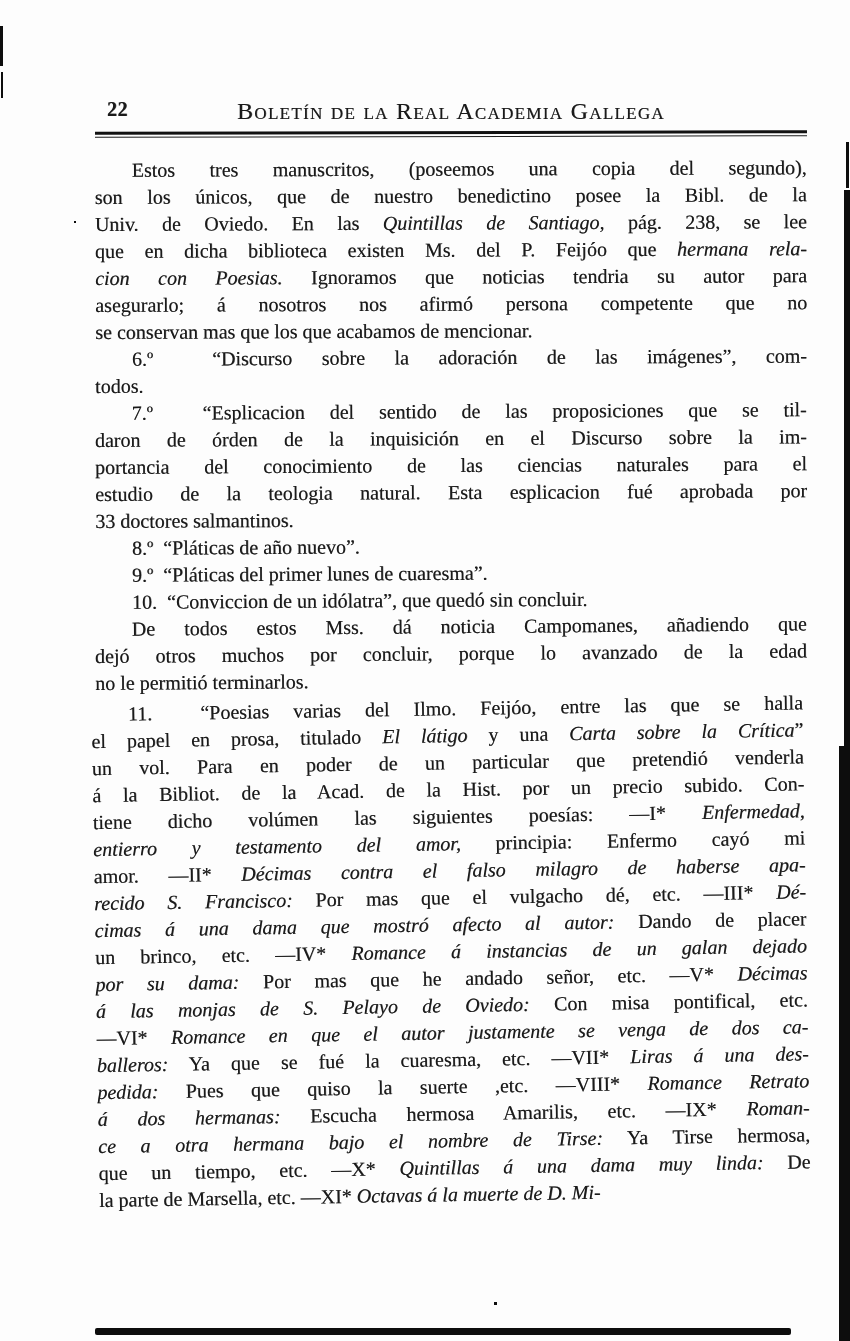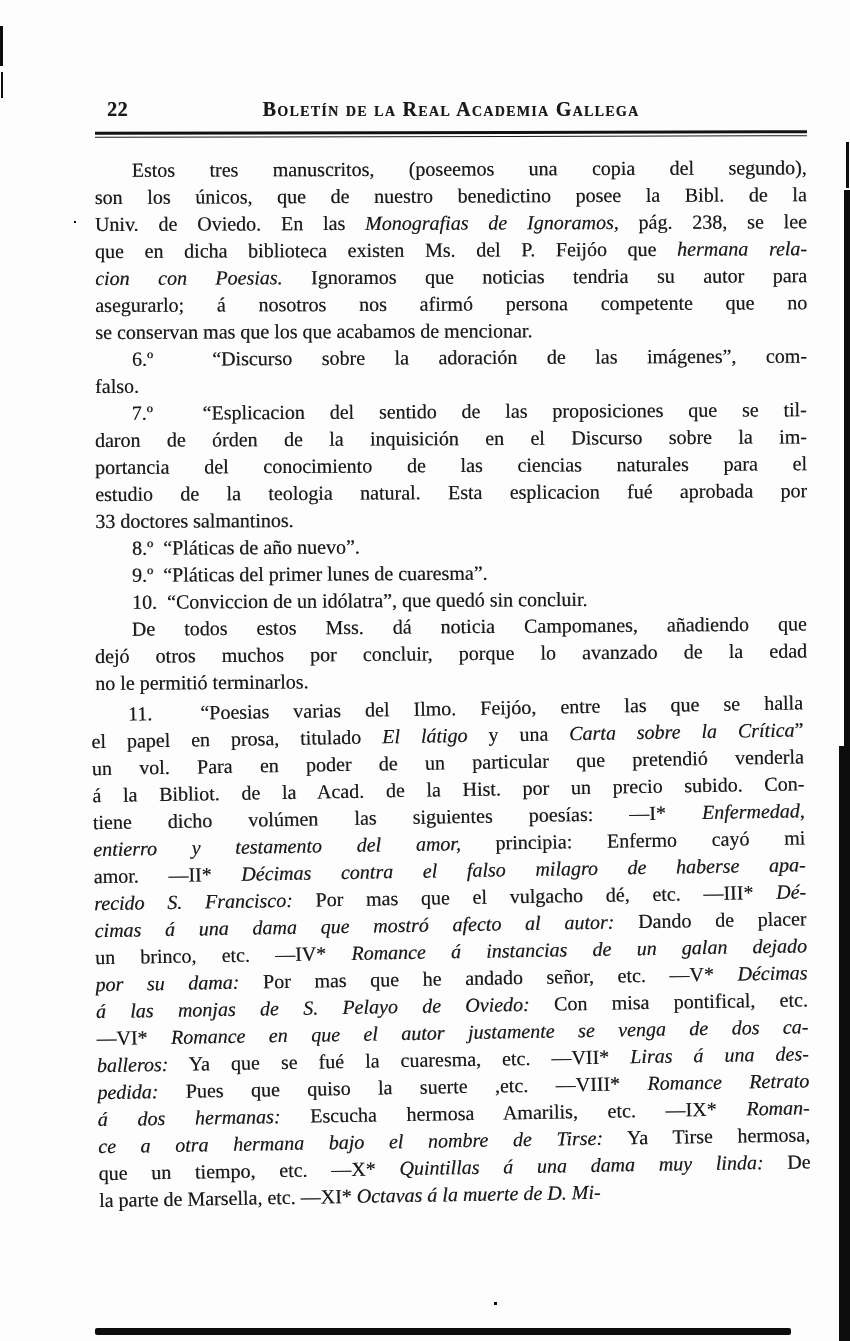--- a/index.html
+++ b/index.html
@@ -10,22 +10,22 @@
     color:#1a1a1a;
   }
   .page-col{position:absolute;left:95px;top:98px;width:712px;}
   .header{position:relative;height:26px;}
   .page-number{
     position:absolute;left:12px;top:0;
     font-size:20px;font-weight:bold;letter-spacing:0.5px;
     text-shadow:0.4px 0 0 rgba(26,26,26,0.65);
   }
   .journal-title{
-    text-align:center;font-variant:small-caps;font-weight:bold;
-    font-size:20px;letter-spacing:1.3px;
+    text-align:center;font-variant:small-caps;font-weight:normal;
+    font-size:24px;letter-spacing:1.3px;
     text-shadow:0.4px 0 0 rgba(26,26,26,0.6);
   }
   .rule-thick{margin-top:7px;height:3px;background:#121212;transform:rotate(-0.12deg);}
   .rule-thin{margin-top:2px;height:1px;background:#1c1c1c;transform:rotate(-0.12deg);}
   .bodytext{margin-top:20px;font-size:20px;line-height:27px;
     text-shadow:0.35px 0 0 rgba(26,26,26,0.6);}
   .para{transform-origin:0 50%;}
   .para:nth-child(1){transform:rotate(-0.22deg);}
   .para:nth-child(2){transform:rotate(-0.28deg);}
   .para:nth-child(3){transform:rotate(-0.3deg);}
@@ -47,29 +47,29 @@
   <div class="header">
     <span class="page-number">22</span>
     <div class="journal-title">Boletín de la Real Academia Gallega</div>
   </div>
   <div class="rule-thick"></div>
   <div class="rule-thin"></div>
   <div class="bodytext" id="bodytext">
       <div class="para">
         <div class="tline firstline"><span class="">Estos tres manuscritos, (poseemos una copia del segundo),</span></div>
         <div class="tline"><span class="">son los únicos, que de nuestro benedictino posee la Bibl. de la</span></div>
-        <div class="tline"><span class="">Univ. de Oviedo. En las </span><span class="it">Monografias de Ignoramos,</span><span class=""> pág. 238, se lee</span></div>
+        <div class="tline"><span class="">Univ. de Oviedo. En las </span><span class="it">Quintillas de Santiago,</span><span class=""> pág. 238, se lee</span></div>
         <div class="tline"><span class="">que en dicha biblioteca existen Ms. del P. Feijóo que </span><span class="it">hermana rela-</span></div>
         <div class="tline"><span class="it">cion con Poesias.</span><span class=""> Ignoramos que noticias tendria su autor para</span></div>
         <div class="tline"><span class="">asegurarlo; á nosotros nos afirmó persona competente que no</span></div>
         <div class="tline lastline"><span class="">se conservan mas que los que acabamos de mencionar.</span></div>
       </div>
       <div class="para">
         <div class="tline firstline"><span class="">6.º&nbsp;&nbsp;“Discurso sobre la adoración de las imágenes”, com-</span></div>
-        <div class="tline lastline"><span class="">falso.</span></div>
+        <div class="tline lastline"><span class="">todos.</span></div>
       </div>
       <div class="para">
         <div class="tline firstline"><span class="">7.º&nbsp;&nbsp;“Esplicacion del sentido de las proposiciones que se til-</span></div>
         <div class="tline"><span class="">daron de órden de la inquisición en el Discurso sobre la im-</span></div>
         <div class="tline"><span class="">portancia del conocimiento de las ciencias naturales para el</span></div>
         <div class="tline"><span class="">estudio de la teologia natural. Esta esplicacion fué aprobada por</span></div>
         <div class="tline lastline"><span class="">33 doctores salmantinos.</span></div>
       </div>
       <div class="para">
         <div class="tline firstline lastline"><span class="">8.º&nbsp;&nbsp;“Pláticas de año nuevo”.</span></div>

